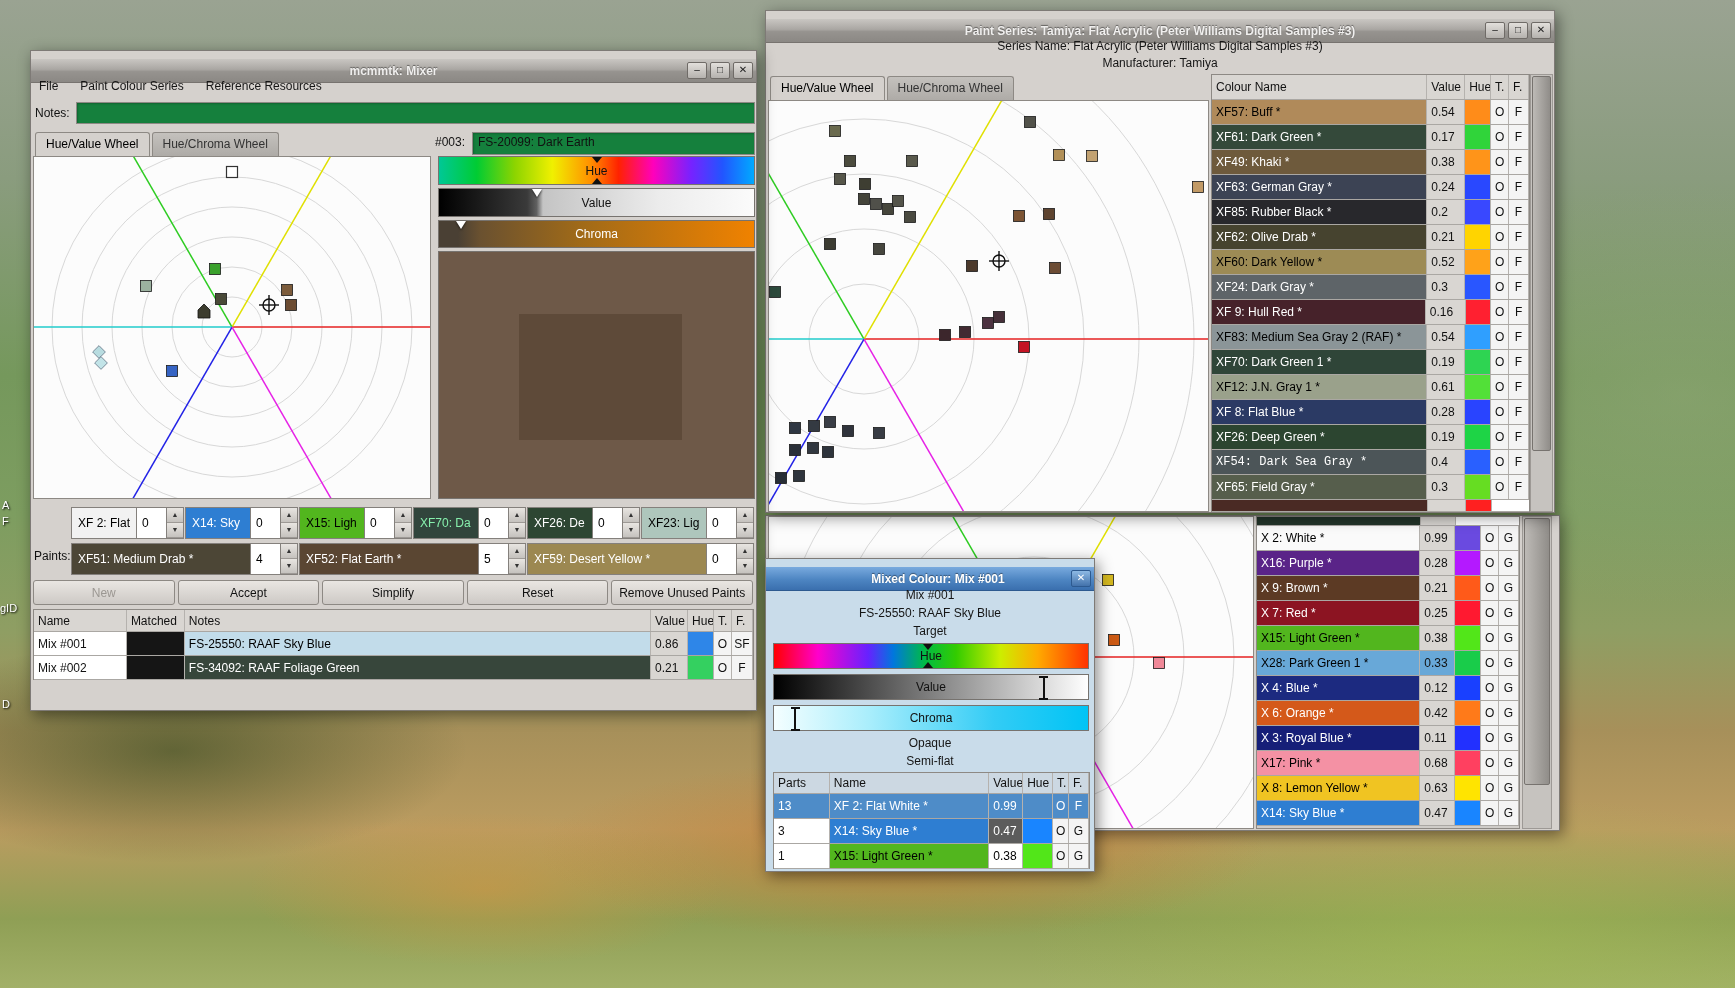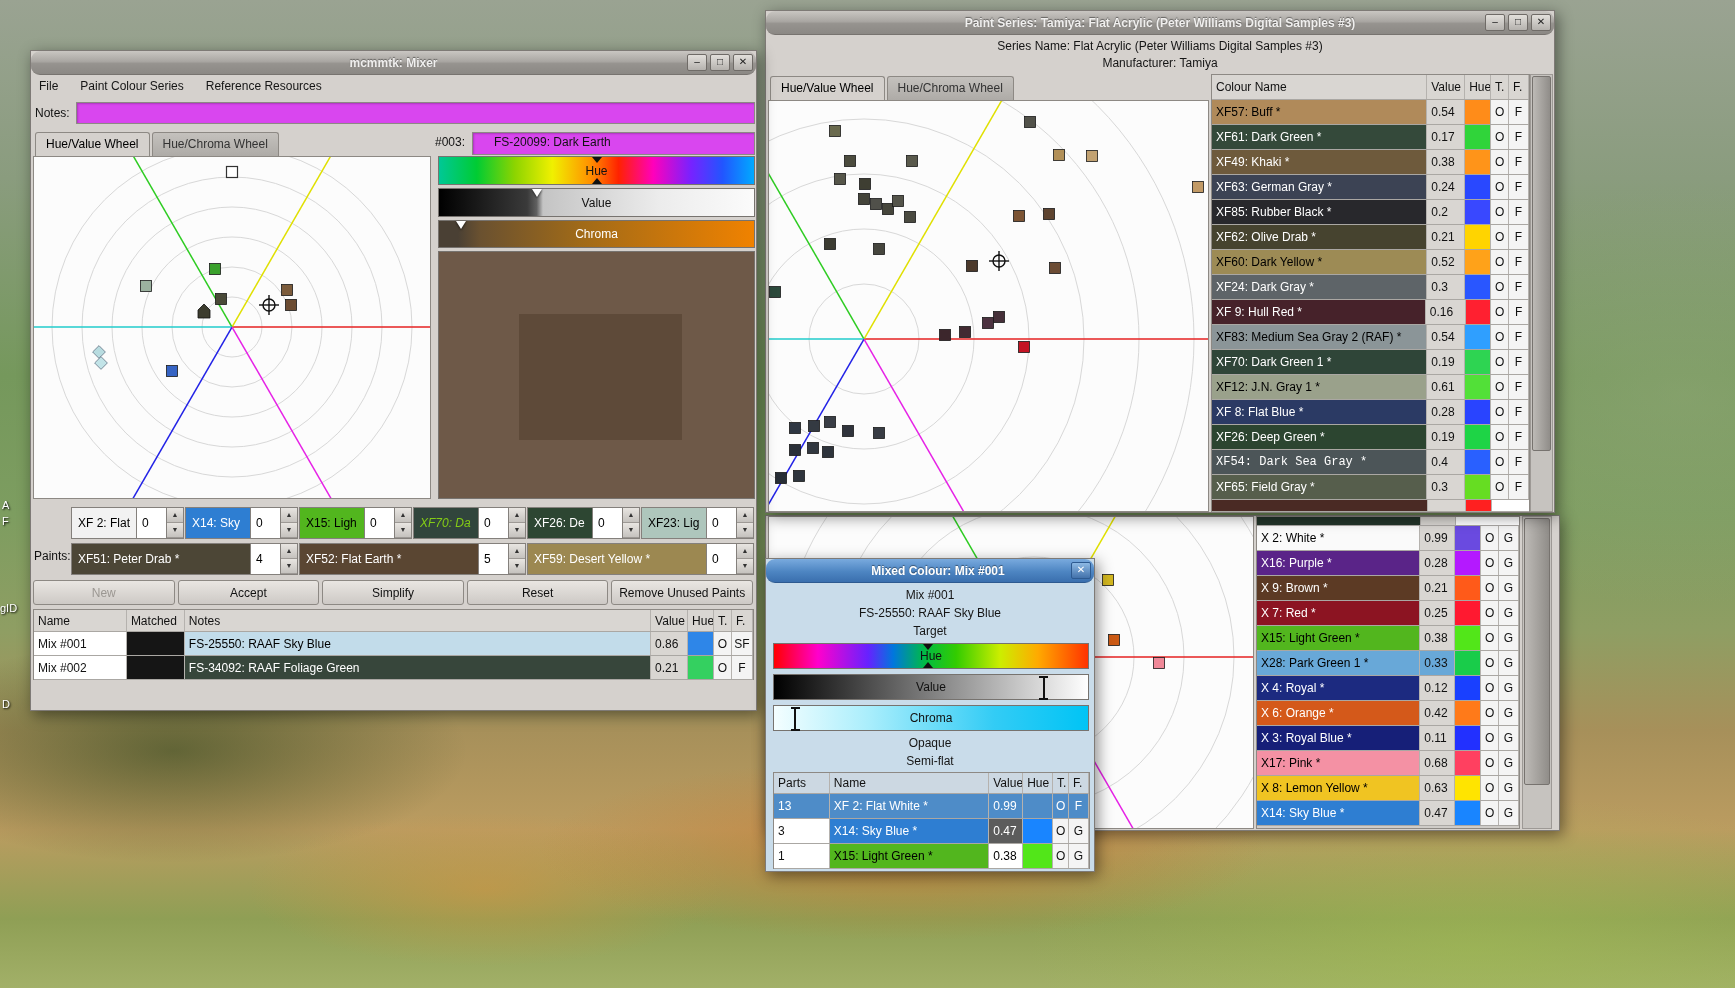--- a/index.html
+++ b/index.html
@@ -9,28 +9,28 @@
  background:
   radial-gradient(ellipse 420px 160px at 10% 76%, rgba(25,55,18,.5), transparent 70%),
   radial-gradient(ellipse 520px 130px at 52% 86%, rgba(205,115,40,.55), transparent 70%),
   radial-gradient(ellipse 340px 110px at 28% 90%, rgba(225,145,60,.45), transparent 70%),
   radial-gradient(ellipse 640px 220px at 85% 96%, rgba(160,190,80,.5), transparent 70%),
   radial-gradient(ellipse 500px 300px at 97% 40%, rgba(150,170,125,.45), transparent 70%),
   linear-gradient(180deg,#9aa392 0%,#8a9c7e 18%,#75985c 38%,#7d9d60 52%,#8f9e63 64%,#a7905a 74%,#bb9c60 84%,#8f9f55 93%,#a2b068 100%);}
 .desk-label{position:absolute;color:#fff;font-size:11px;text-shadow:1px 1px 2px #000;}
 .window{position:absolute;background:#d5d1cd;border:1px solid #7e7a76;box-shadow:3px 4px 14px rgba(0,0,0,.45);}
 .window>*{position:absolute;}
-.titlebar{left:0;top:0;right:0;height:24px;background:linear-gradient(180deg,#c9c6c2 0%,#aaa7a3 45%,#96938f 55%,#8b8884 100%);border-bottom:1px solid #77736f;display:flex;align-items:center;justify-content:center;font-weight:bold;color:#f0efee;text-shadow:0 -1px 1px rgba(0,0,0,.45);border-radius:9px;}
+.titlebar{left:0;top:8px;right:0;height:24px;background:linear-gradient(180deg,#c9c6c2 0%,#aaa7a3 45%,#96938f 55%,#8b8884 100%);border-bottom:1px solid #77736f;display:flex;align-items:center;justify-content:center;font-weight:bold;color:#f0efee;text-shadow:0 -1px 1px rgba(0,0,0,.45);}
 .titlebar.blue{background:linear-gradient(180deg,#79aade 0%,#4d85c2 55%,#3a6fae 100%);border-bottom:1px solid #2d5a90;color:#fff;padding-left:16px;}
 .winbtns{position:absolute;right:3px;top:3px;display:flex;gap:3px;}
 .winbtn{width:20px;height:17px;background:linear-gradient(180deg,#e2dfdb,#b5b2ae);border:1px solid #6f6b67;border-radius:2px;font-size:10px;font-weight:normal;line-height:14px;text-align:center;color:#222;text-shadow:none;cursor:default;}
 .titlebar.blue .winbtn{background:linear-gradient(180deg,#8db9e4,#4372ab);color:#fff;border-color:#2d5a90;}
 .menubar{display:flex;gap:22px;padding:3px 8px;color:#151515;}
 .center-line{left:0;right:0;text-align:center;color:#151515;}
-.field{background:#d946ef;border:1px solid #8d8984;box-shadow:inset 1px 1px 2px rgba(0,0,0,.22);padding:2px 21px;white-space:nowrap;overflow:hidden;}
+.field{background:#15803d;border:1px solid #8d8984;box-shadow:inset 1px 1px 2px rgba(0,0,0,.22);padding:2px 5px;white-space:nowrap;overflow:hidden;}
 .tabrow{display:flex;align-items:flex-end;height:26px;}
 .tab{padding:4px 10px 5px;background:linear-gradient(180deg,#c4c1bd,#aeaba7);border:1px solid #8d8984;border-bottom:none;margin-right:2px;border-radius:3px 3px 0 0;color:#333;white-space:nowrap;}
 .tab.active{background:#d5d1cd;color:#000;}
 .wheel-area{background:#fcfcfc;border:1px solid #8d8984;overflow:hidden;}
 .bar{border:1px solid #77736f;}
 .bar-label{position:absolute;left:0;right:0;top:50%;transform:translateY(-50%);text-align:center;}
 .tri-t{position:absolute;top:0;width:0;height:0;border-left:5px solid transparent;border-right:5px solid transparent;border-top:6px solid #111;}
 .tri-b{position:absolute;bottom:0;width:0;height:0;border-left:5px solid transparent;border-right:5px solid transparent;border-bottom:6px solid #111;}
 .wtri{position:absolute;top:0;width:0;height:0;border-left:5px solid transparent;border-right:5px solid transparent;border-top:8px solid #fff;filter:drop-shadow(0 1px 1px rgba(0,0,0,.65));}
 .ibeam{position:absolute;top:1px;bottom:1px;width:9px;}
@@ -134,21 +134,21 @@
           <div class="tcell tf" style="width: 20px;">G</div>
         </div>
         <div class="trow" style="height: 25px;">
           <div class="tcell" style="width: 164px; background: rgb(104, 168, 216); color: rgb(0, 0, 0);">X28: Park Green 1 *</div>
           <div class="tcell vcell" style="width: 35px; background: rgb(104, 168, 216);">0.33</div>
           <div class="tcell" style="width: 26px; background: rgb(25, 204, 74);"></div>
           <div class="tcell tf" style="width: 18px;">O</div>
           <div class="tcell tf" style="width: 20px;">G</div>
         </div>
         <div class="trow" style="height: 25px;">
-          <div class="tcell" style="width: 164px; background: rgb(28, 42, 128); color: rgb(255, 255, 255);">X 4: Royal *</div>
+          <div class="tcell" style="width: 164px; background: rgb(28, 42, 128); color: rgb(255, 255, 255);">X 4: Blue *</div>
           <div class="tcell vcell" style="width: 35px;">0.12</div>
           <div class="tcell" style="width: 26px; background: rgb(25, 64, 255);"></div>
           <div class="tcell tf" style="width: 18px;">O</div>
           <div class="tcell tf" style="width: 20px;">G</div>
         </div>
         <div class="trow" style="height: 25px;">
           <div class="tcell" style="width: 164px; background: rgb(212, 89, 26); color: rgb(255, 255, 255);">X 6: Orange *</div>
           <div class="tcell vcell" style="width: 35px;">0.42</div>
           <div class="tcell" style="width: 26px; background: rgb(255, 122, 25);"></div>
           <div class="tcell tf" style="width: 18px;">O</div>
@@ -478,21 +478,21 @@
         </div>
         <div class="spinner">
           <div class="spin-label" style="background: rgb(82, 182, 30); color: rgb(0, 0, 0);">X15: Ligh</div>
           <div class="spin-value">0</div>
           <div class="spin-step">
             <div class="arr">▲</div>
             <div class="arr">▼</div>
           </div>
         </div>
         <div class="spinner">
-          <div class="spin-label" style="background: rgb(49, 69, 60); color: #84cc16; font-style: italic;">XF70: Da</div>
+          <div class="spin-label" style="background: rgb(49, 69, 60); color: #86efac;">XF70: Da</div>
           <div class="spin-value">0</div>
           <div class="spin-step">
             <div class="arr">▲</div>
             <div class="arr">▼</div>
           </div>
         </div>
         <div class="spinner">
           <div class="spin-label" style="background: rgb(45, 70, 50); color: rgb(255, 255, 255);">XF26: De</div>
           <div class="spin-value">0</div>
           <div class="spin-step">
@@ -504,21 +504,21 @@
           <div class="spin-label" style="background: rgb(174, 198, 188); color: rgb(0, 0, 0);">XF23: Lig</div>
           <div class="spin-value">0</div>
           <div class="spin-step">
             <div class="arr">▲</div>
             <div class="arr">▼</div>
           </div>
         </div>
       </div>
     <div class="spinrow" id="mixer-spinrow2" style="left:40px;top:492px;width:684px;height:32px;">
         <div class="spinner">
-          <div class="spin-label" style="background: rgb(76, 70, 54); color: rgb(255, 255, 255);">XF51: Peter Drab *</div>
+          <div class="spin-label" style="background: rgb(76, 70, 54); color: rgb(255, 255, 255);">XF51: Medium Drab *</div>
           <div class="spin-value">4</div>
           <div class="spin-step">
             <div class="arr">▲</div>
             <div class="arr">▼</div>
           </div>
         </div>
         <div class="spinner">
           <div class="spin-label" style="background: rgb(90, 70, 50); color: rgb(255, 255, 255);">XF52: Flat Earth *</div>
           <div class="spin-value">5</div>
           <div class="spin-step">

